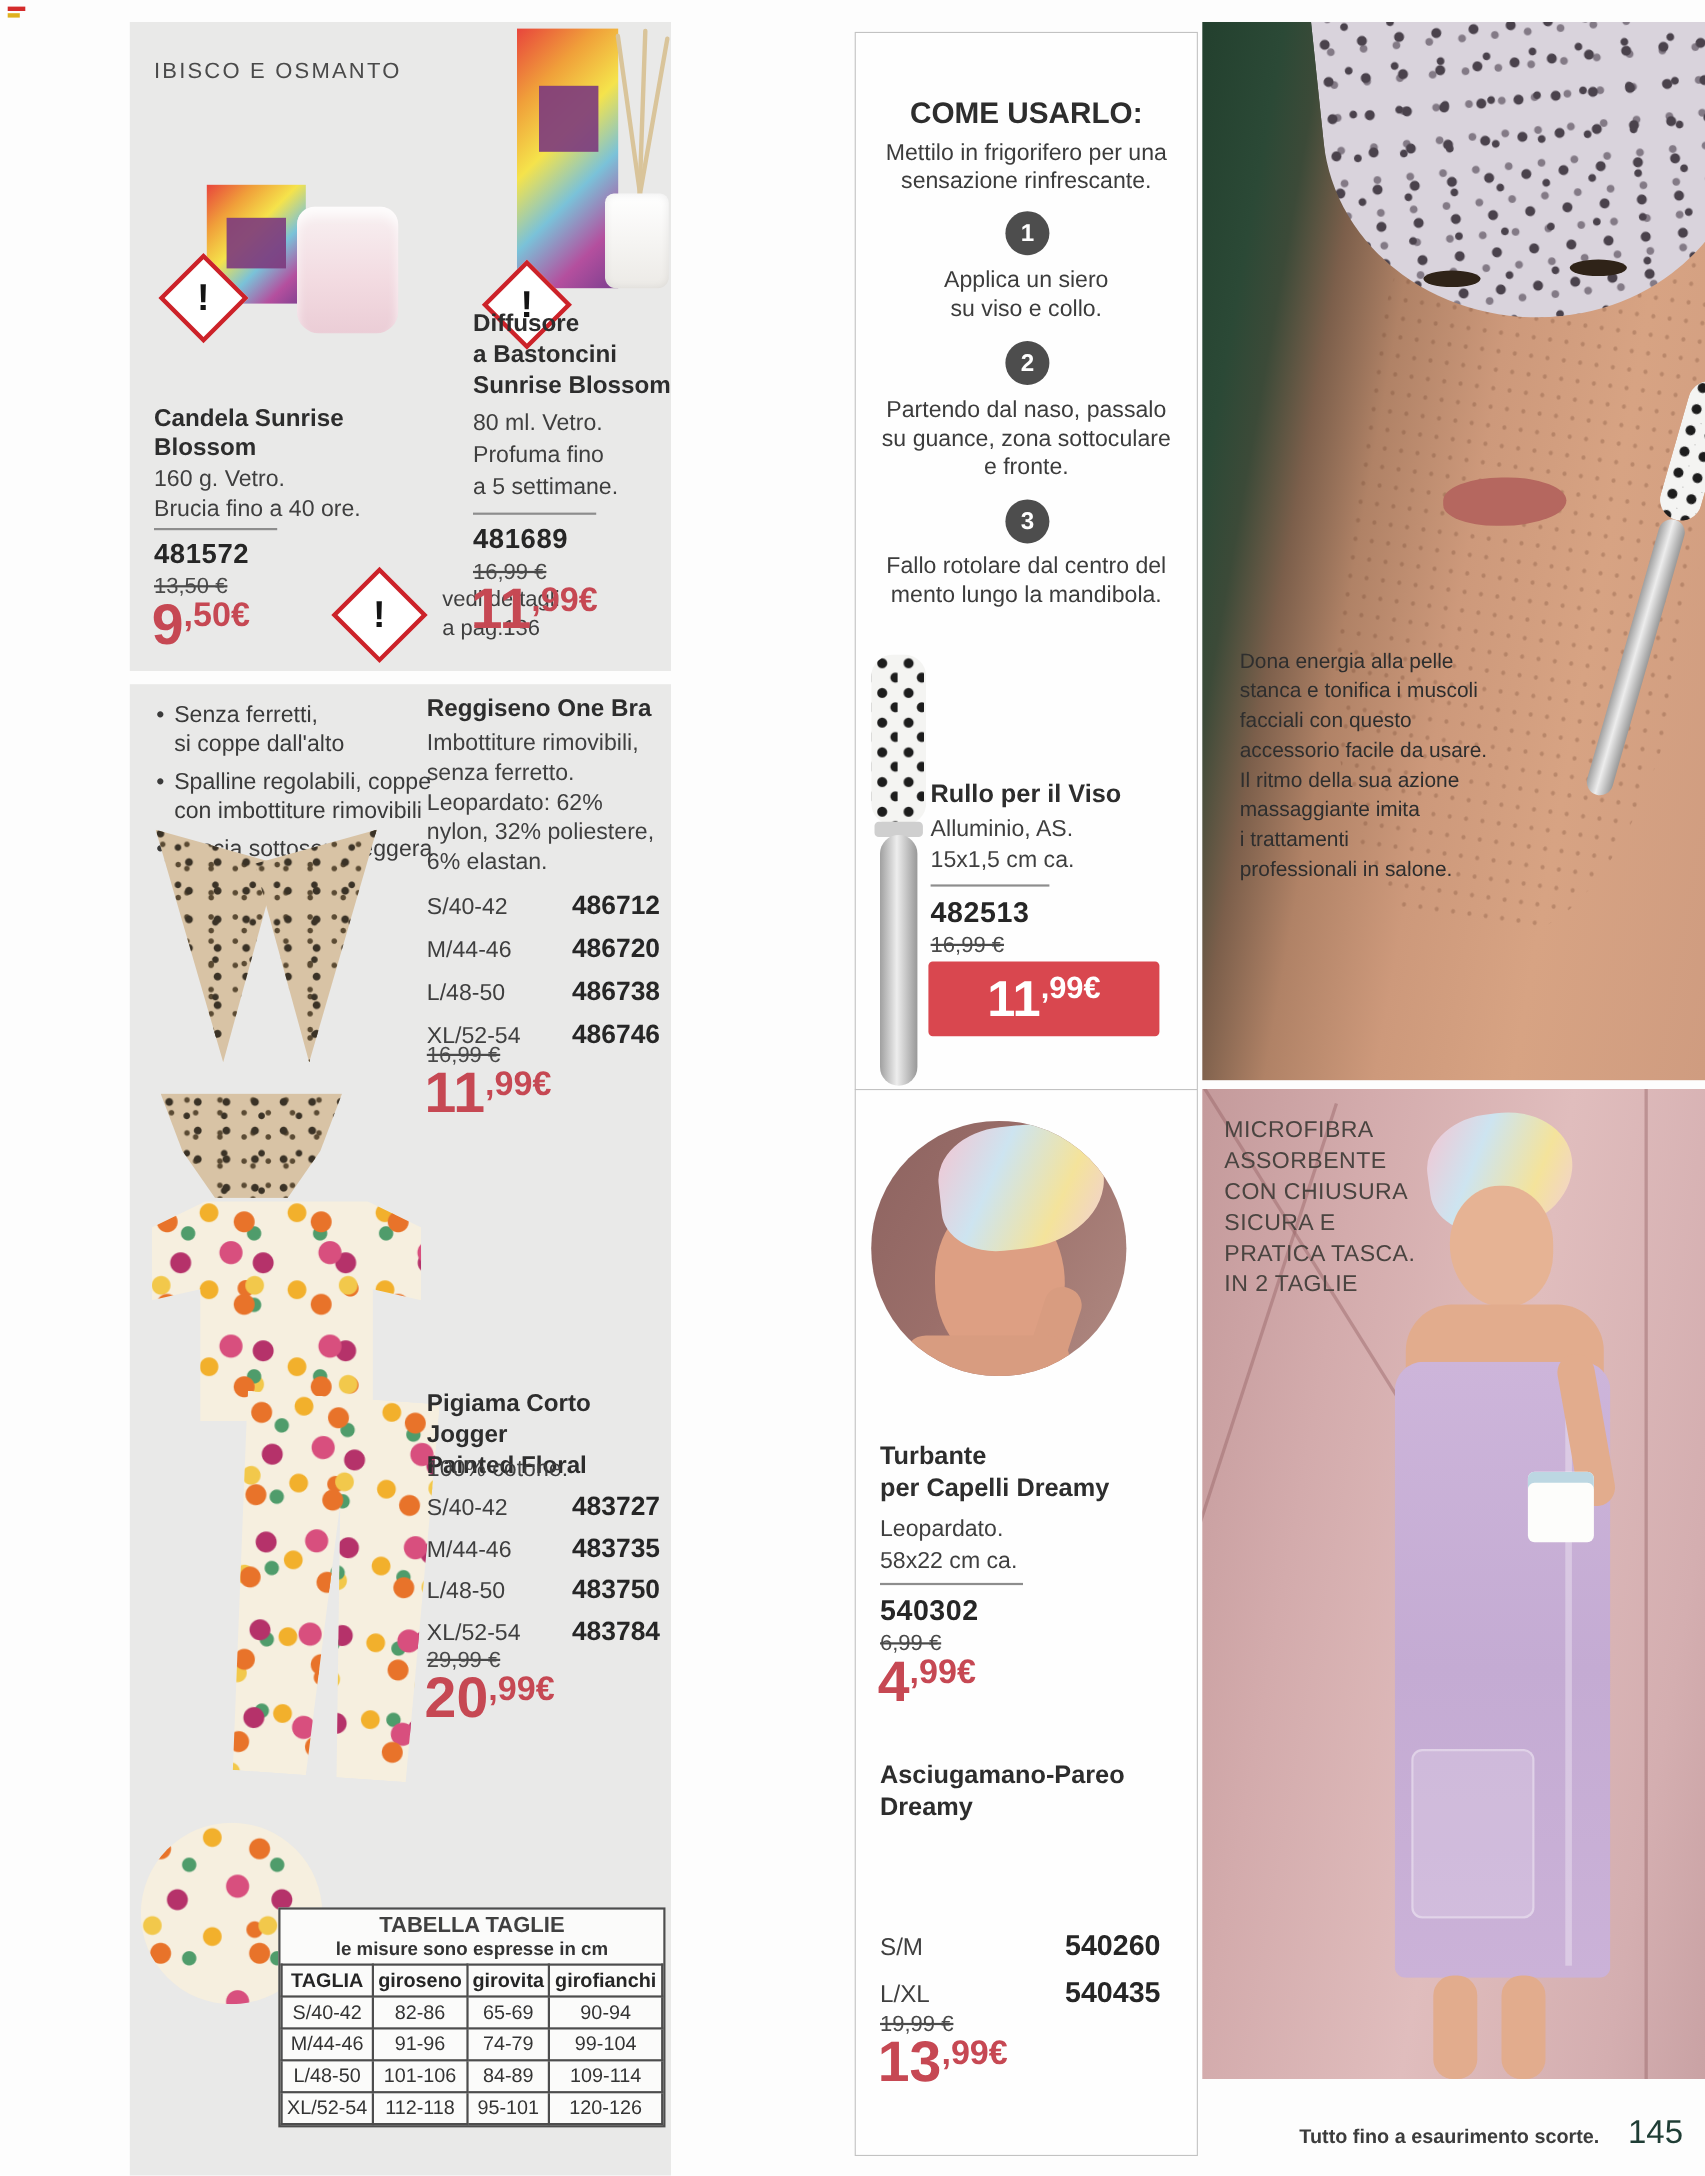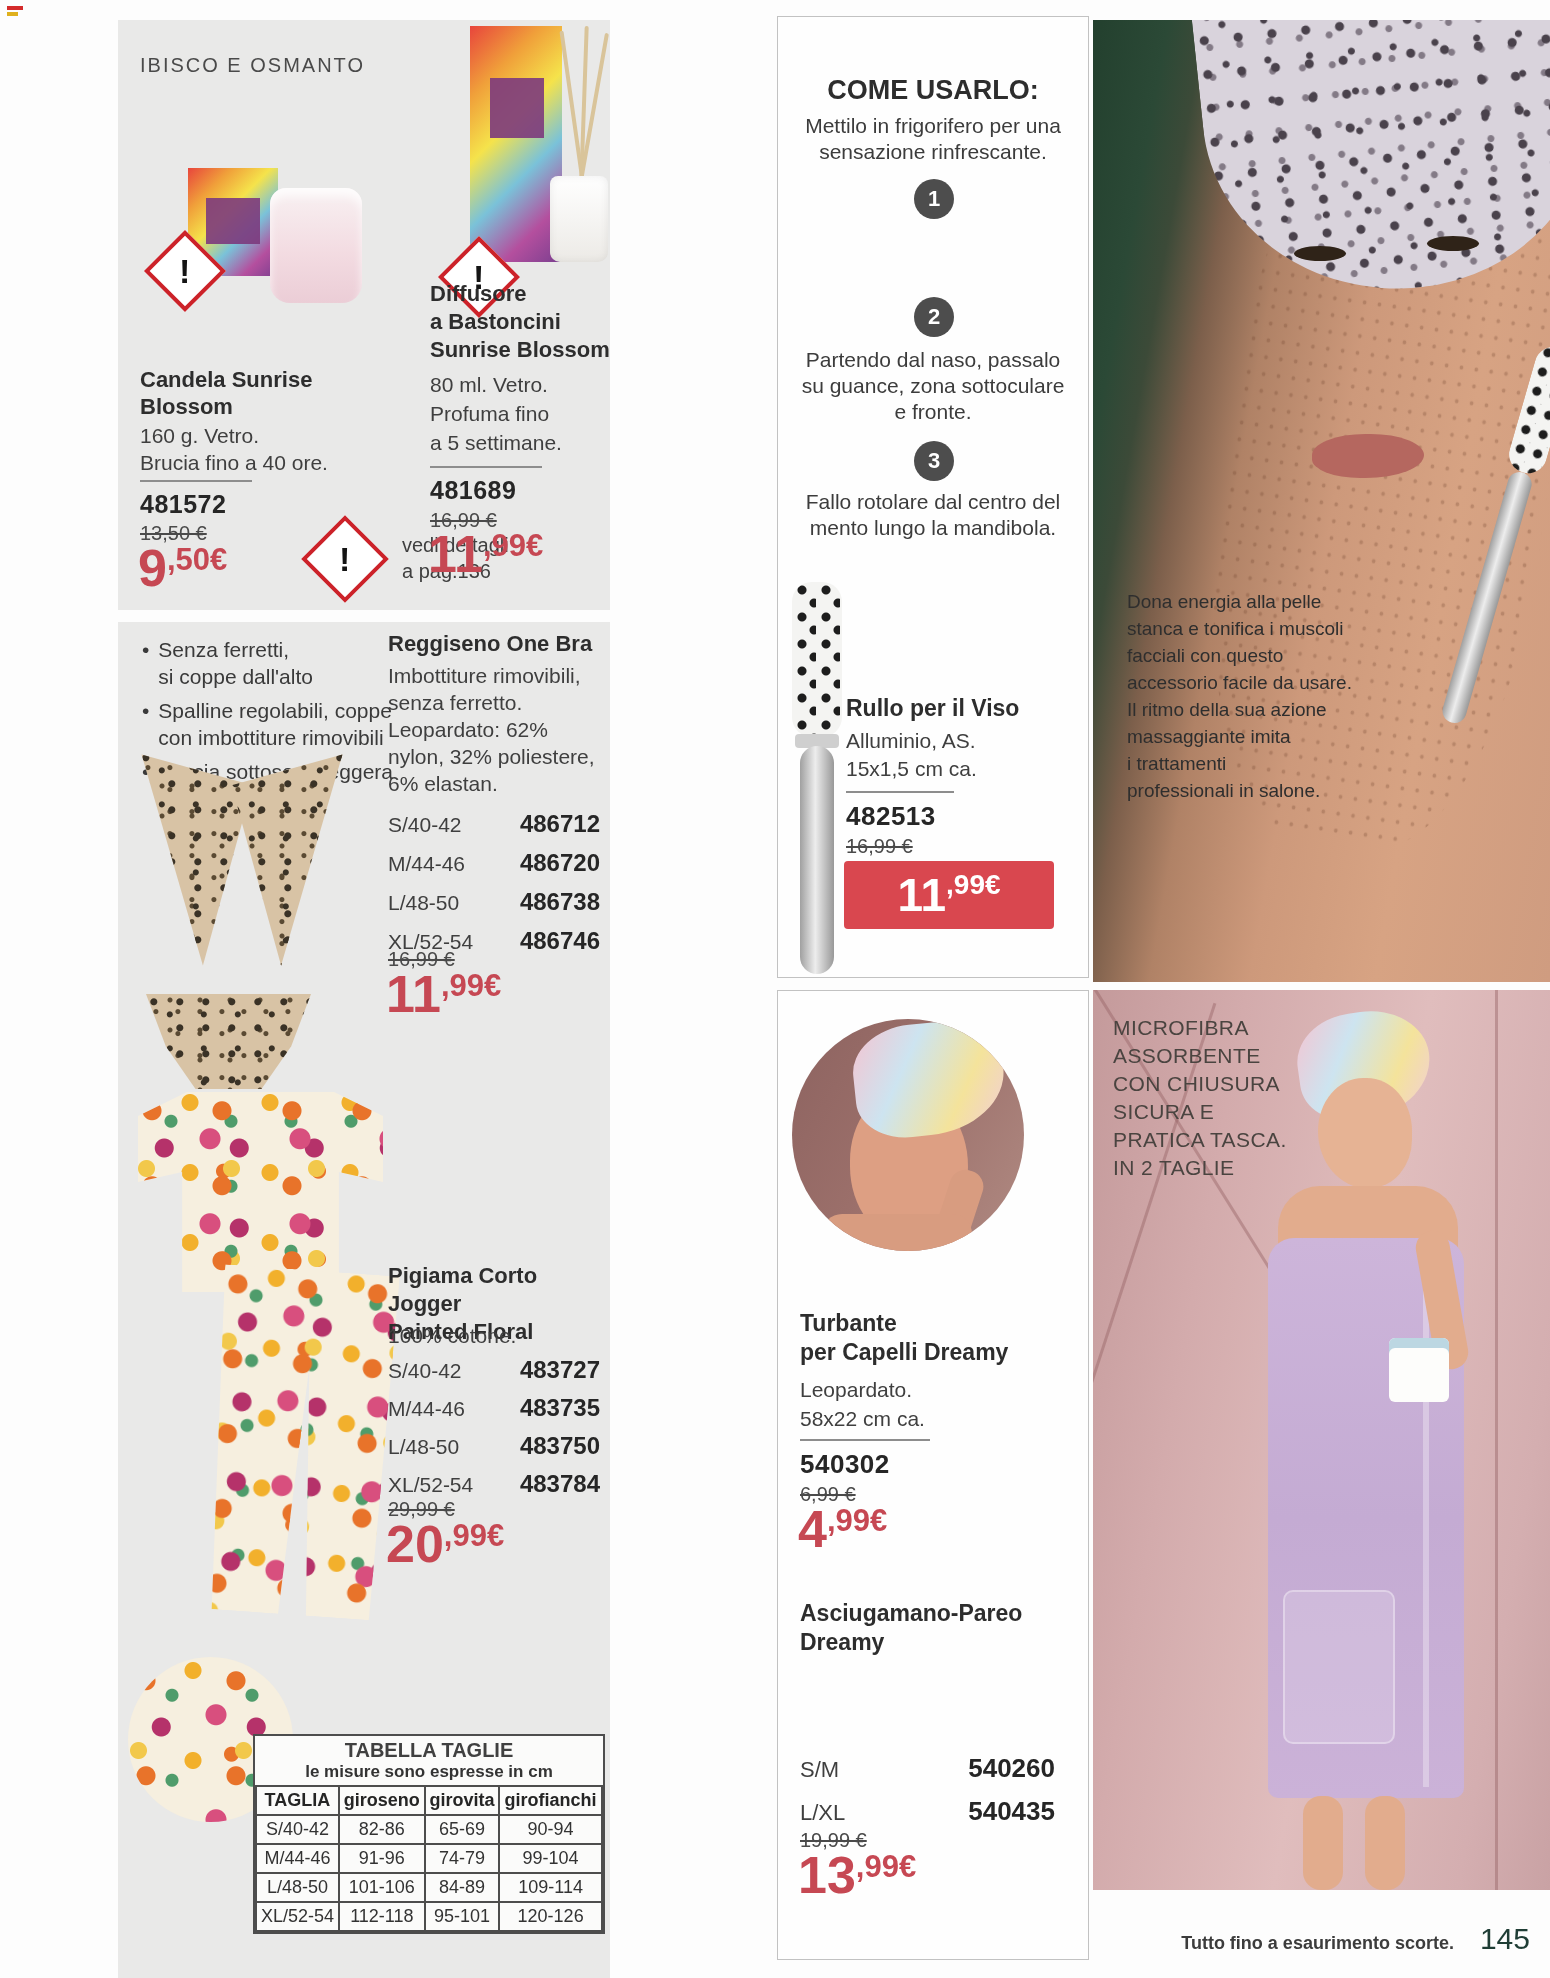--- a/index.html
+++ b/index.html
@@ -63,21 +63,21 @@
   
   .size-table{background:#fbfbfa;border:2px solid #4d4d4d;width:352px;box-sizing:border-box;}
   .st-title{font-size:20px;font-weight:bold;text-align:center;color:#404040;padding-top:3px;}
   .st-sub{font-size:17px;font-weight:600;text-align:center;color:#333;padding-bottom:3px;}
   .st-grid{width:100%;border-collapse:collapse;}
   .st-grid th,.st-grid td{border:2px solid #4d4d4d;font-size:18px;text-align:center;padding:3px 2px;color:#333;}
   .st-grid th{font-weight:bold;color:#252525;}
 
   
   .mid{position:absolute;left:777px;width:312px;background:#fefefe;border:1px solid #c2c2c2;box-sizing:border-box;}
-  .mid-a{top:16px;height:962px;}
+  .mid-a{top:29px;height:962px;}
   .mid-b{top:990px;height:970px;}
   .howto-title{width:100%;text-align:center;font-size:27px;font-weight:bold;color:#2d2d2d;}
   .howto-txt{width:100%;text-align:center;font-size:21px;line-height:26px;color:#3c3c3c;}
   .step-circle{width:40px;height:40px;border-radius:50%;background:#4d4d4d;color:#fff;
                font-size:22px;font-weight:bold;display:flex;align-items:center;justify-content:center;}
   .dotted-head{background-color:#f4f4f2;border-radius:20px;background-image:
       radial-gradient(circle at 10px 8px,#1d1d1d 0 4px,transparent 5px),
       radial-gradient(circle at 22px 21px,#1d1d1d 0 4px,transparent 5px);
       background-size:24px 27px;}
   .silver{background:linear-gradient(90deg,#a0a0a0,#ededed 45%,#989898);}
@@ -299,20 +299,22 @@
   </section>
 
   <section class="mid mid-a">
     <div class="abs howto-title" style="top:58px;">COME USARLO:</div>
     <div class="abs howto-txt pre" style="top:96px;">Mettilo in frigorifero per una
 sensazione rinfrescante.</div>
 
     <div class="abs step-circle" style="left:136px;top:162px;">
         <span>1</span>
       </div>
+    <div class="abs howto-txt pre" style="top:212px;">Applica un siero
+su viso e collo.</div>
 
     <div class="abs step-circle" style="left:136px;top:280px;">
         <span>2</span>
       </div>
     <div class="abs howto-txt pre" style="top:330px;">Partendo dal naso, passalo
 su guance, zona sottoculare
 e fronte.</div>
 
     <div class="abs step-circle" style="left:136px;top:424px;">
         <span>3</span>

